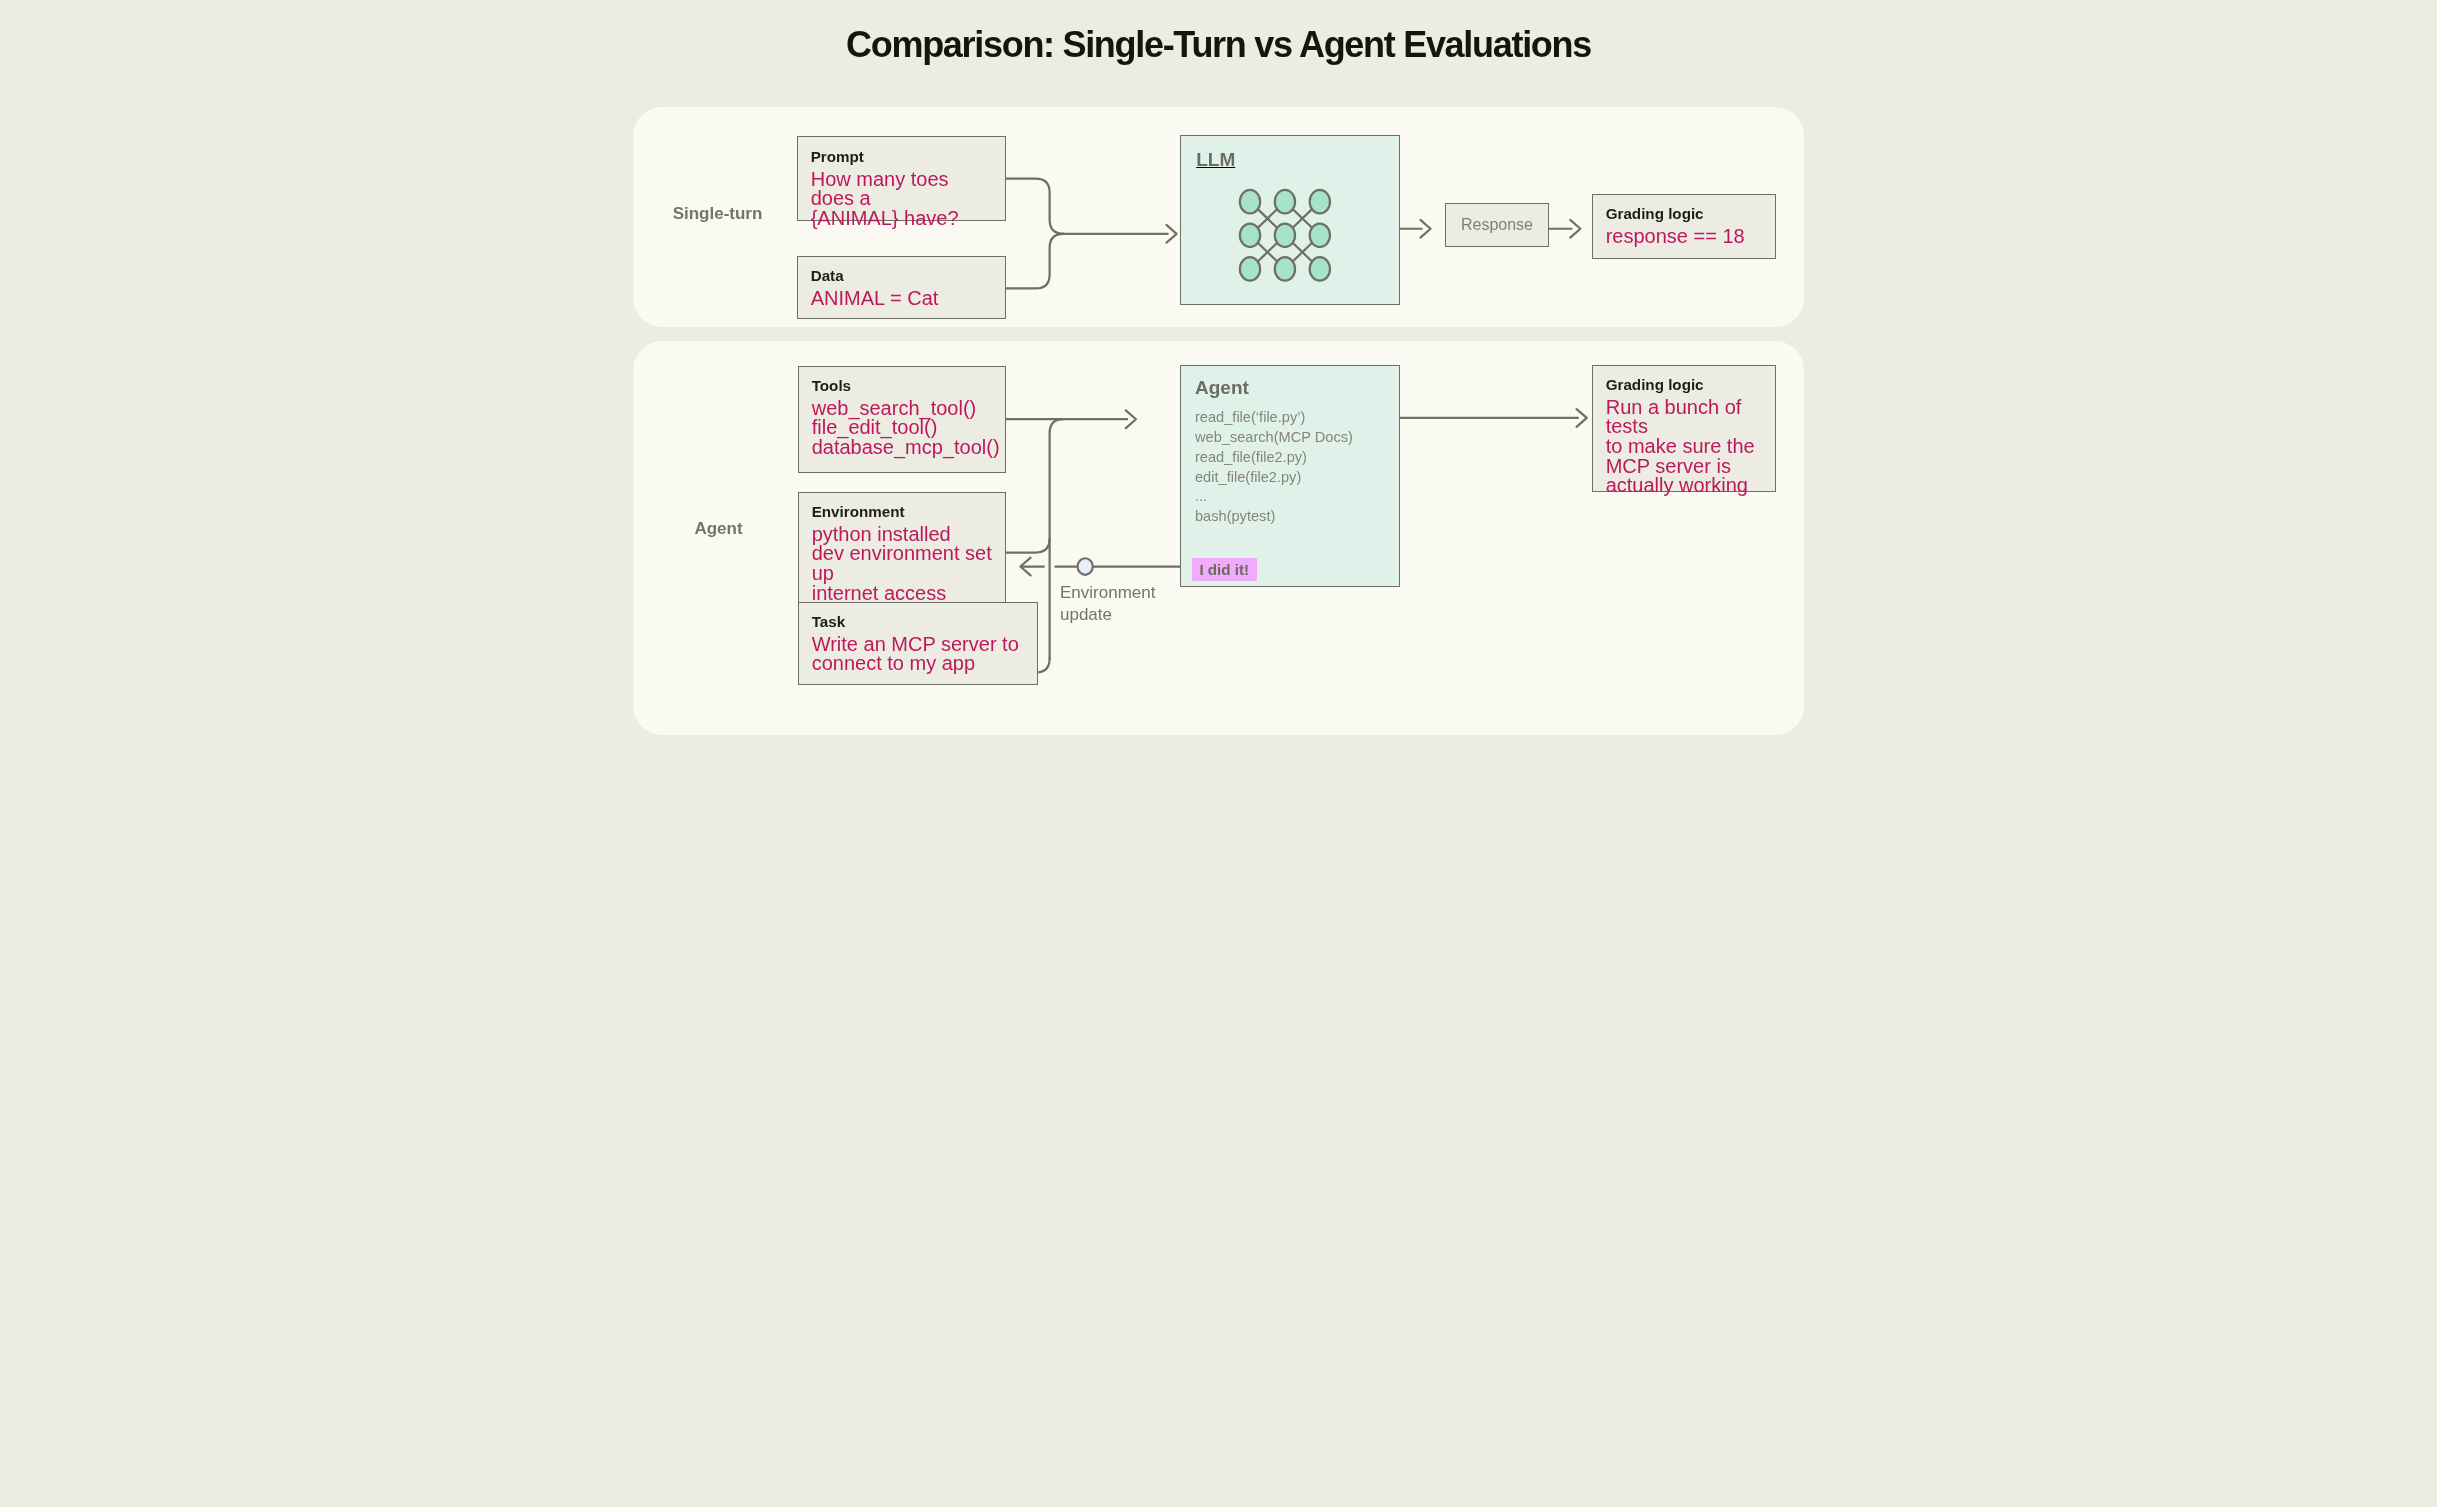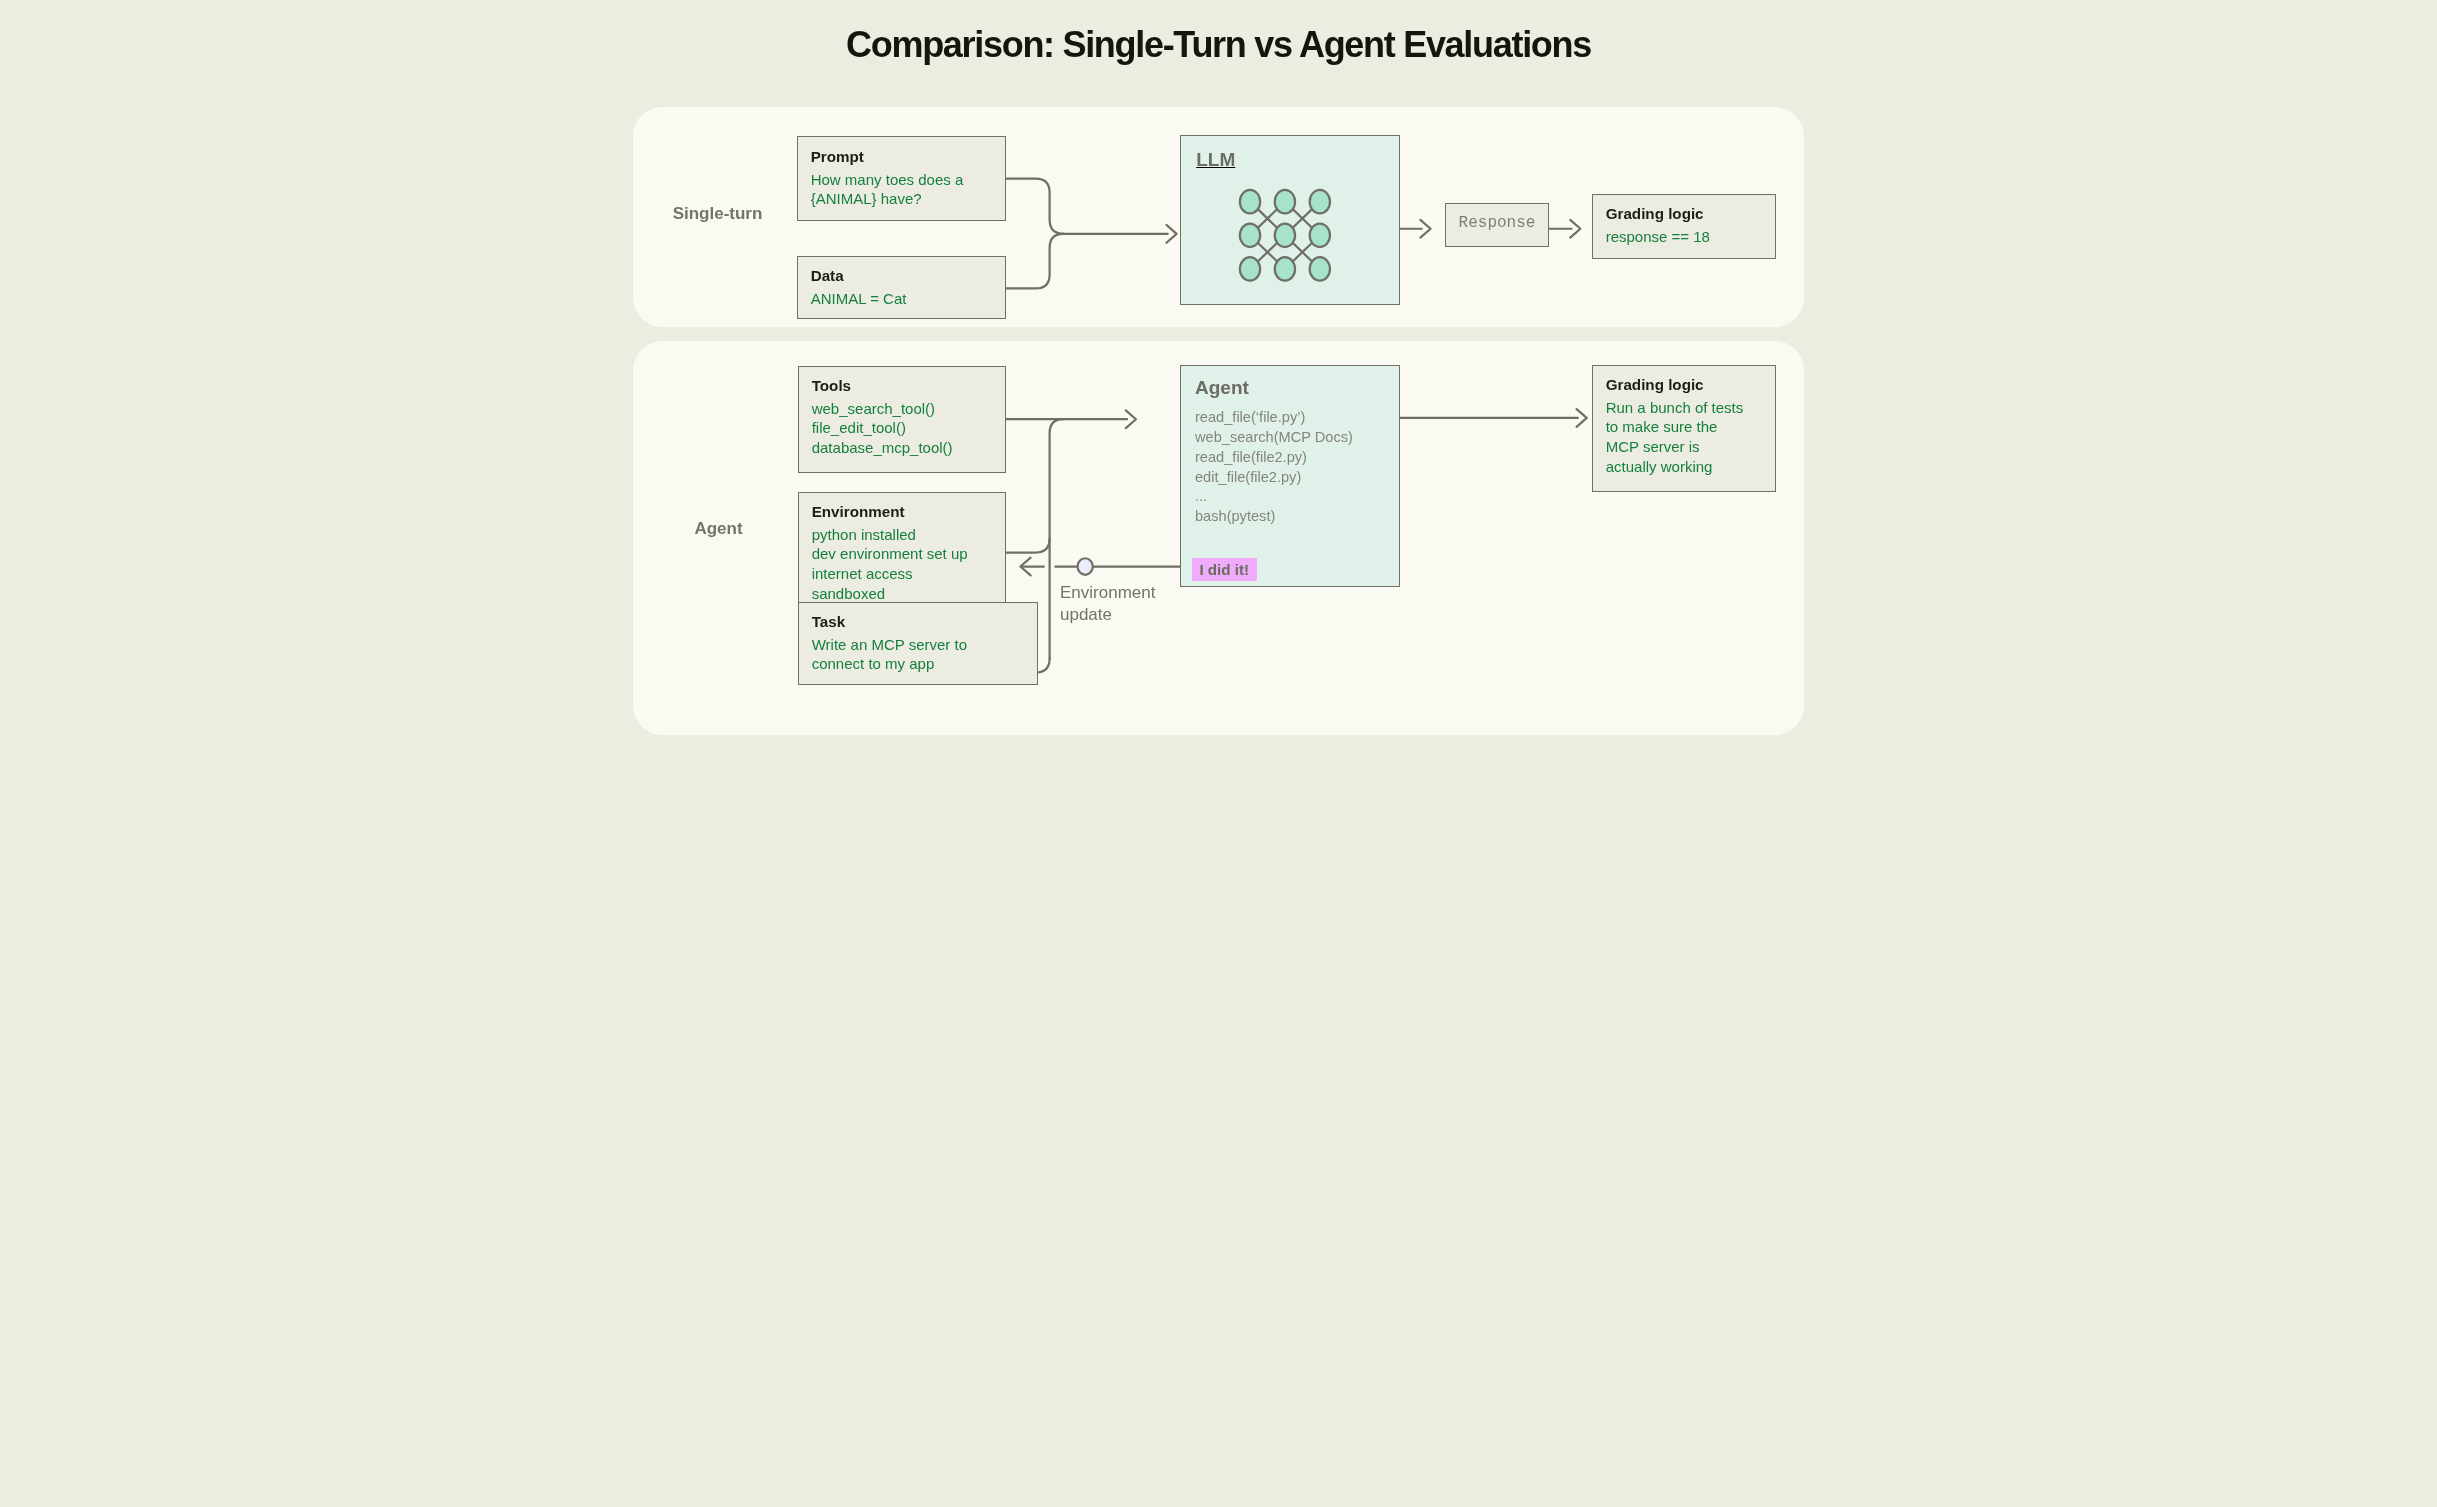--- a/index.html
+++ b/index.html
@@ -24,28 +24,28 @@
   .label-single{left:38px;top:204px;}
   .label-agent{left:39px;top:519px;}
   .wires{position:absolute;left:0;top:0;z-index:1;}
   .box{
     position:absolute;box-sizing:border-box;z-index:2;
     background:#EDECE2;border:1.9px solid #6F6F66;border-radius:0;
     padding:10.2px 12.7px;
   }
   .box-mint{background:#E0F1E9;}
   .box-title{font-size:15.2px;font-weight:700;color:#1D1D19;margin-bottom:4.4px;}
-  .box-body{font-size:15px;line-height:19.7px;color:#15803d;font-weight:500;white-space:pre-line;}
+  .box-body{font-size:20px;line-height:19.7px;color:#be185d;font-weight:500;white-space:pre-line;}
   .mint-title{font-size:19px;font-weight:700;color:#6C6C63;}
   .box-prompt{left:188px;top:136px;width:209px;height:85px;padding-top:11.4px;}
   .box-data{left:188px;top:256px;width:209px;height:63px;}
   .box-llm{left:571px;top:135px;width:220px;height:170px;padding:12.7px 15.2px;text-decoration:underline;}
   .box-response{
     left:836px;top:203px;width:104px;height:44px;
-    display:flex;justify-content:center;font-family:Liberation Mono, monospace;
+    display:flex;align-items:center;justify-content:center;
   }
   .response-text{font-size:16px;color:#7F7F75;font-weight:500;}
   .box-grading1{left:983px;top:194px;width:184px;height:65px;}
   .box-tools{left:189px;top:366px;width:208px;height:107px;}
   .box-environment{left:189px;top:492px;width:208px;height:121px;}
   .box-task{left:189px;top:602px;width:240px;height:83px;}
   .box-agent{left:571px;top:365px;width:220px;height:222px;padding:11.4px 14px;}
   .agent-steps{margin-top:9px;font-size:14.6px;line-height:19.7px;color:#85857A;font-weight:500;white-space:pre-line;}
   .did-badge{
     position:absolute;left:10.8px;top:192px;

